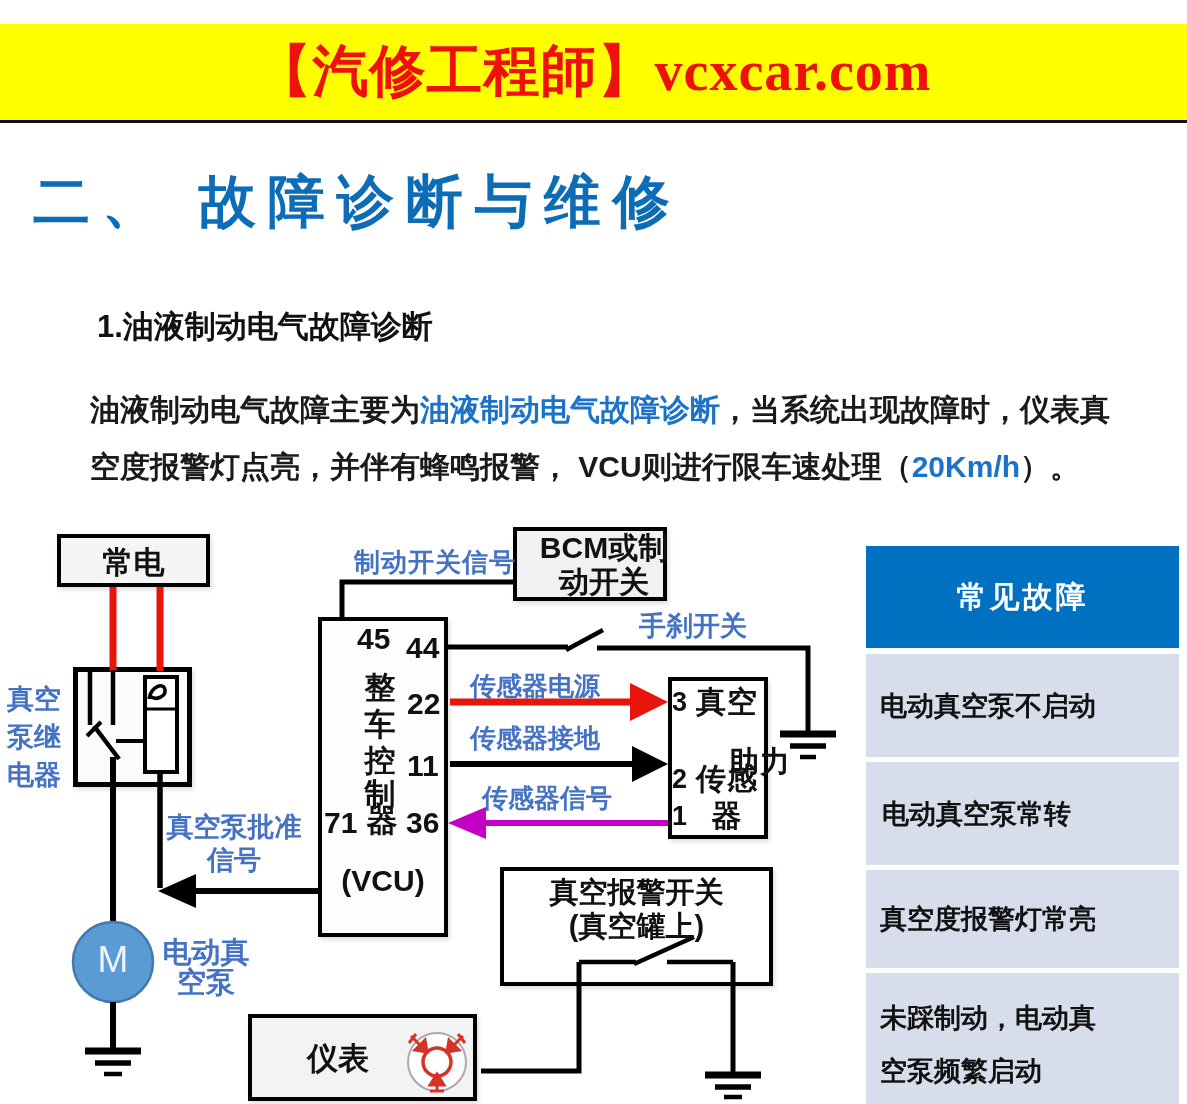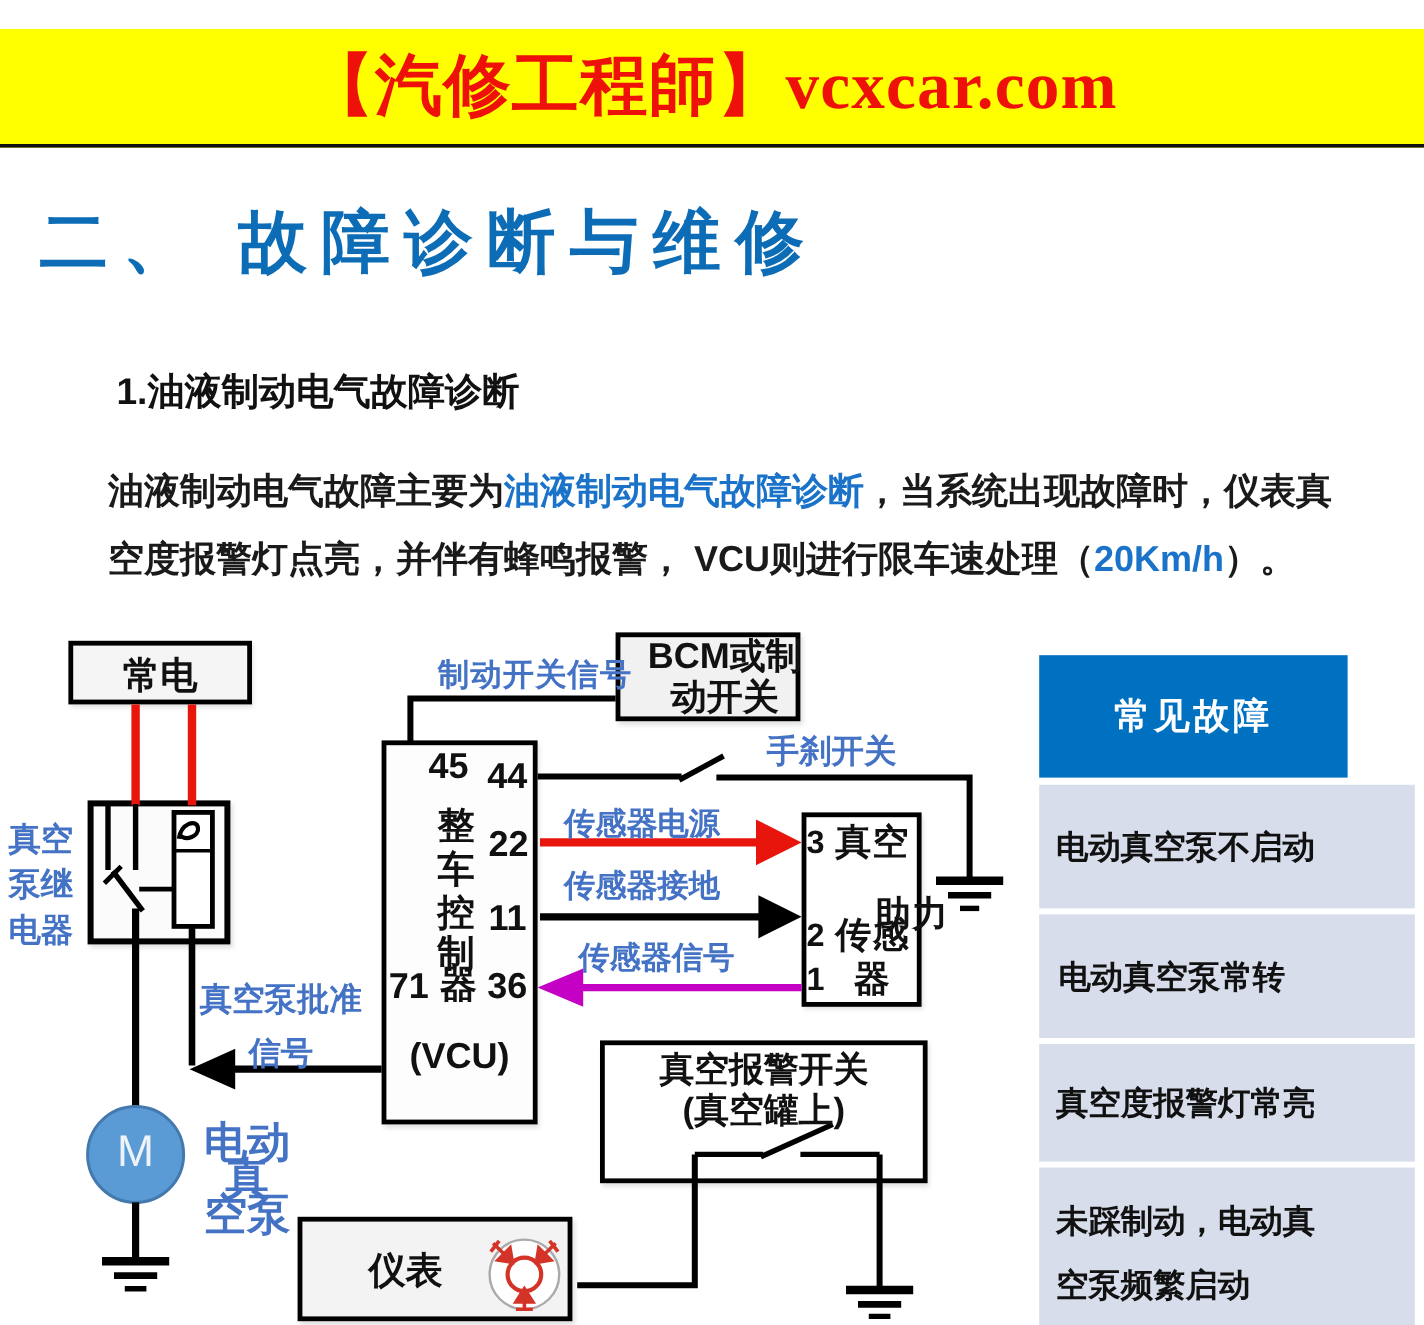--- a/index.html
+++ b/index.html
@@ -27,21 +27,21 @@
   .blue{color:#4472c4;}
   .ctr{text-align:center;}
   svg.wires{position:absolute;left:0;top:0;z-index:3;}
 
   
   .srow{position:absolute;left:672px;width:92px;height:37px;display:flex;align-items:center;z-index:4;}
   .srow .spin{width:18px;font-size:27px;font-weight:800;}
   .srow .stx{flex:1;text-align:center;font-size:30px;font-weight:800;letter-spacing:1px;}
 
   
-  .tbl-header{left:866px;top:522px;width:257px;height:102px;background:#0070c0;color:#fff;
+  .tbl-header{left:866px;top:522px;width:313px;height:102px;background:#0070c0;color:#fff;
               display:flex;align-items:center;justify-content:center;font-size:30px;font-weight:700;
               letter-spacing:3px;z-index:2;}
   .tbl-row{left:866px;width:313px;background:#d7ddea;display:flex;align-items:center;
            padding:0 14px;box-sizing:border-box;font-size:27px;font-weight:600;color:#111;z-index:2;}
   .r1{top:630px;height:103px;}
   .r2{top:738px;height:103px;padding-left:16px;}
   .r3{top:846px;height:98px;}
   .r4{top:949px;height:143px;line-height:53px;}
 </style>
 </head>
@@ -164,21 +164,21 @@
       </g>
     </g>
   </svg>
 
   <div class="lbl ctr" style="left:57px;top:518px;width:153px;font-size:31px;">常电</div>
   <div class="lbl blue ctr pre" style="left:2px;top:656px;width:64px;font-size:27px;line-height:38px;">真空
 泵继
 电器</div>
   <div class="lbl ctr pre" style="left:513px;top:507px;width:182px;font-size:30px;line-height:34px;">BCM或制
 动开关</div>
-  <div class="lbl blue" style="left:365px;top:521px;width:175px;font-size:26px;letter-spacing:1px;">制动开关信号</div>
+  <div class="lbl blue" style="left:354px;top:521px;width:175px;font-size:26px;letter-spacing:1px;">制动开关信号</div>
   <div class="lbl blue" style="left:639px;top:584px;width:125px;font-size:27px;">手刹开关</div>
 
   <div class="lbl" style="left:357px;top:598px;font-size:30px;font-weight:800;">45</div>
   <div class="lbl" style="left:406px;top:607px;font-size:30px;font-weight:800;">44</div>
   <div class="lbl" style="left:407px;top:663px;font-size:30px;font-weight:800;">22</div>
   <div class="lbl" style="left:407px;top:725px;font-size:30px;font-weight:800;">11</div>
   <div class="lbl" style="left:324px;top:782px;font-size:30px;font-weight:800;">71</div>
   <div class="lbl" style="left:406px;top:782px;font-size:30px;font-weight:800;">36</div>
   <div class="lbl ctr" style="left:362px;top:643px;width:36px;font-size:31px;font-weight:800;">整</div>
   <div class="lbl ctr" style="left:362px;top:680px;width:36px;font-size:31px;font-weight:800;">车</div>
@@ -200,23 +200,23 @@
       <span class="stx">传感</span>
     </div>
   <div class="srow" style="top:774px;">
       <span class="spin">1</span>
       <span class="stx">器</span>
     </div>
 
   <div class="lbl blue" style="left:470px;top:697px;width:152px;font-size:26px;">传感器接地</div>
   <div class="lbl blue" style="left:470px;top:645px;width:152px;font-size:26px;">传感器电源</div>
   <div class="lbl blue" style="left:482px;top:757px;width:146px;font-size:26px;">传感器信号</div>
-  <div class="lbl blue ctr pre" style="left:156px;top:787px;width:156px;font-size:27px;line-height:45px;">真空泵批准
+  <div class="lbl blue ctr pre" style="left:156px;top:787px;width:156px;font-size:27px;line-height:33px;">真空泵批准
 信号</div>
-  <div class="lbl blue ctr pre" style="left:158px;top:913px;width:96px;font-size:36px;line-height:30px;">电动真
+  <div class="lbl blue ctr pre" style="left:158px;top:913px;width:96px;font-size:29px;line-height:30px;">电动真
 空泵</div>
   <div class="lbl ctr" style="left:94px;top:915px;width:38px;font-size:37px;font-weight:400;color:#eef3fa;">M</div>
   <div class="lbl ctr pre" style="left:504px;top:851px;width:265px;font-size:29px;font-weight:800;line-height:34px;">真空报警开关
 (真空罐上)</div>
   <div class="lbl ctr" style="left:268px;top:1014px;width:140px;font-size:31px;font-weight:800;">仪表</div>
 
   <div class="abs tbl-header">常见故障</div>
   <div class="abs tbl-row r1">电动真空泵不启动</div>
   <div class="abs tbl-row r2">电动真空泵常转</div>
   <div class="abs tbl-row r3">真空度报警灯常亮</div>

